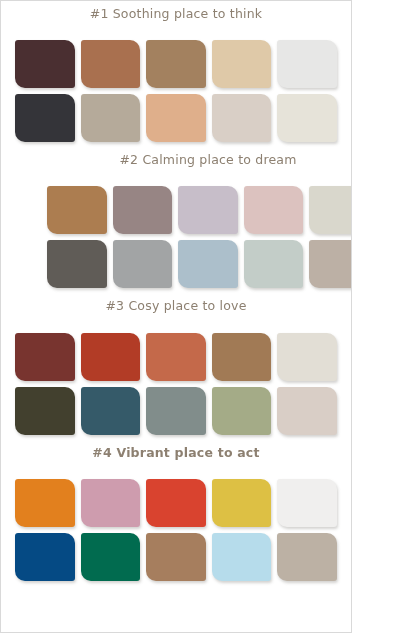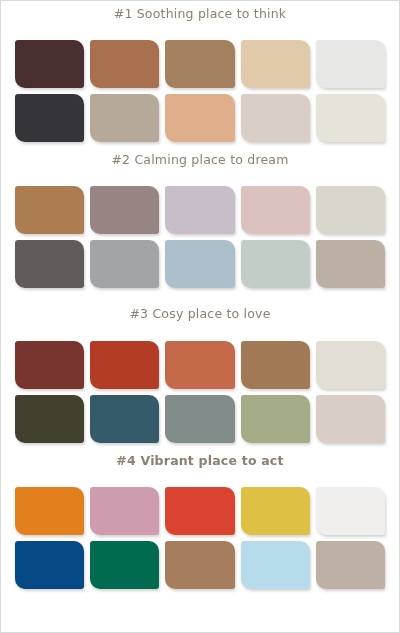--- a/index.html
+++ b/index.html
@@ -6,21 +6,21 @@
   html, body {
     margin: 0;
     padding: 0;
     background: #ffffff;
   }
   body {
     font-family: "Liberation Sans", sans-serif;
   }
   #palette-board {
     position: relative;
-    width: 400px;
+    width: 352px;
     height: 633px;
     background: #ffffff;
     box-sizing: border-box;
     border: 1px solid #d9d9d9;
     overflow: hidden;
   }
   .palette-section {
     width: 100%;
     box-sizing: border-box;
     padding: 0 14px;
@@ -48,23 +48,23 @@
   }
   .swatch {
     flex: 1 1 0;
     height: 48px;
     border-radius: 3px 10px 3px 10px;
     box-shadow: 1px 2px 3px rgba(110, 105, 100, 0.30);
   }
   
   #section-1 { padding-top: 7px; }
   #section-1 .swatch-grid { margin-top: 19px; }
-  #section-2 { padding-top: 12px; }
+  #section-2 { padding-top: 12px; margin-left: 32px; }
   #section-2 .swatch-grid { margin-top: 20px; }
-  #section-3 { padding-top: 20px; }
+  #section-3 { padding-top: 12px; }
   #section-3 .swatch-grid { margin-top: 20px; }
   #section-4 { padding-top: 12px; }
   #section-4 .swatch-grid { margin-top: 20px; }
 </style>
 </head>
 <body>
 
 <div id="palette-board" style="background-color: rgb(255, 255, 255); border-color: rgb(217, 217, 217);">
 
   <section class="palette-section" id="section-1">

